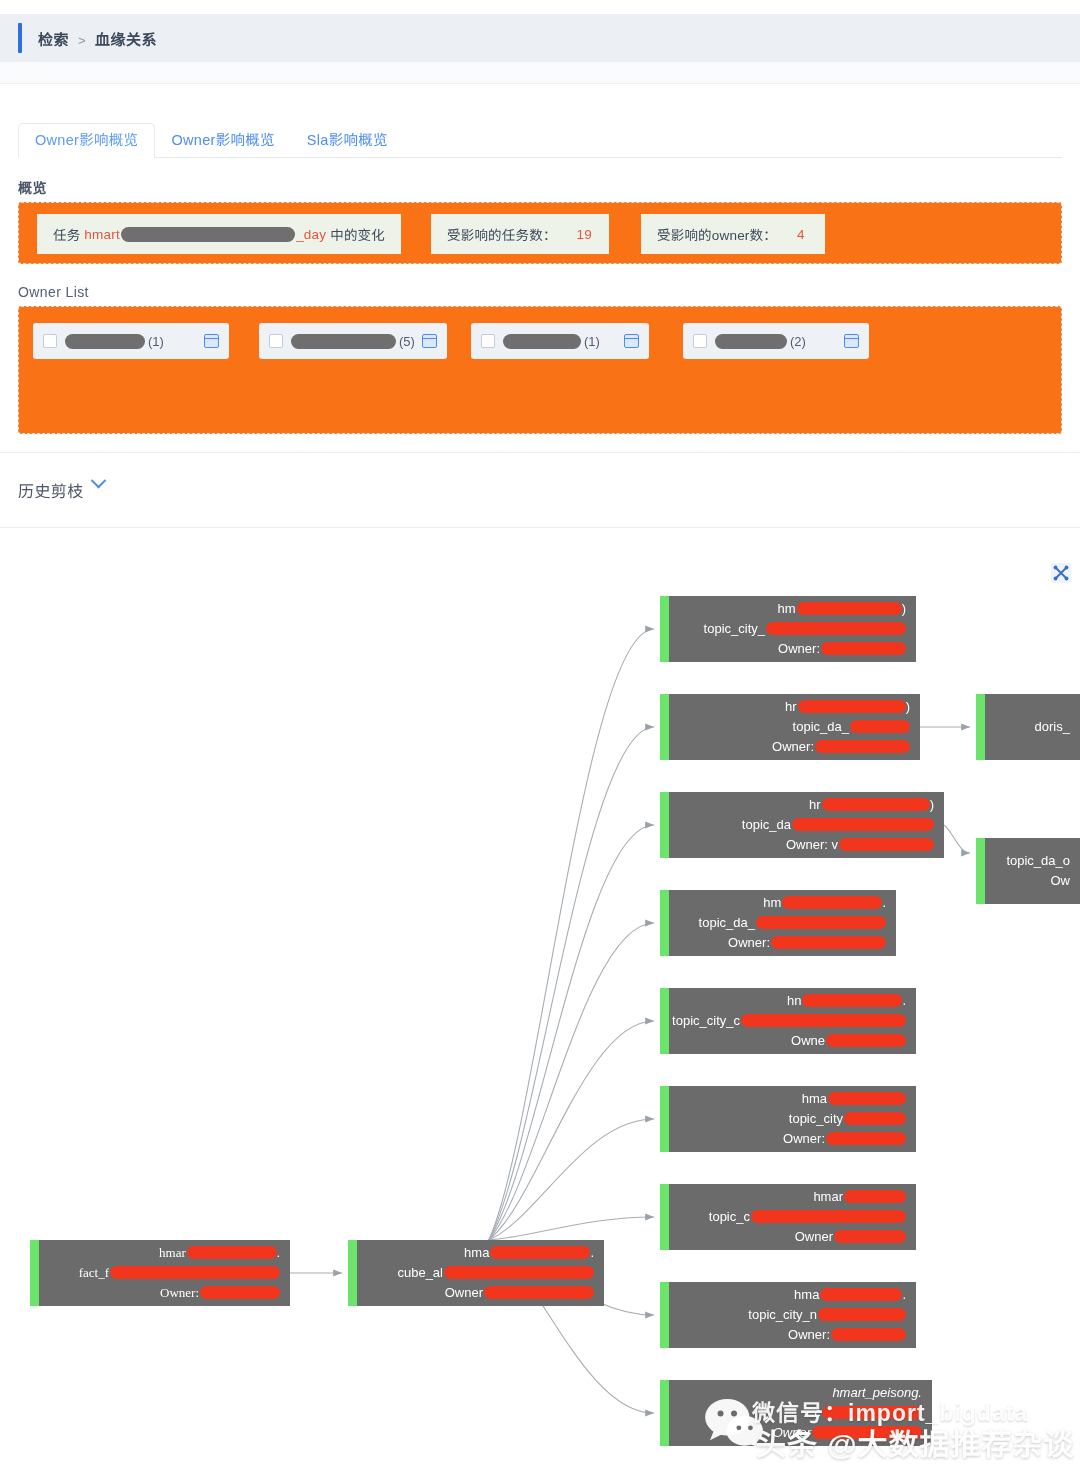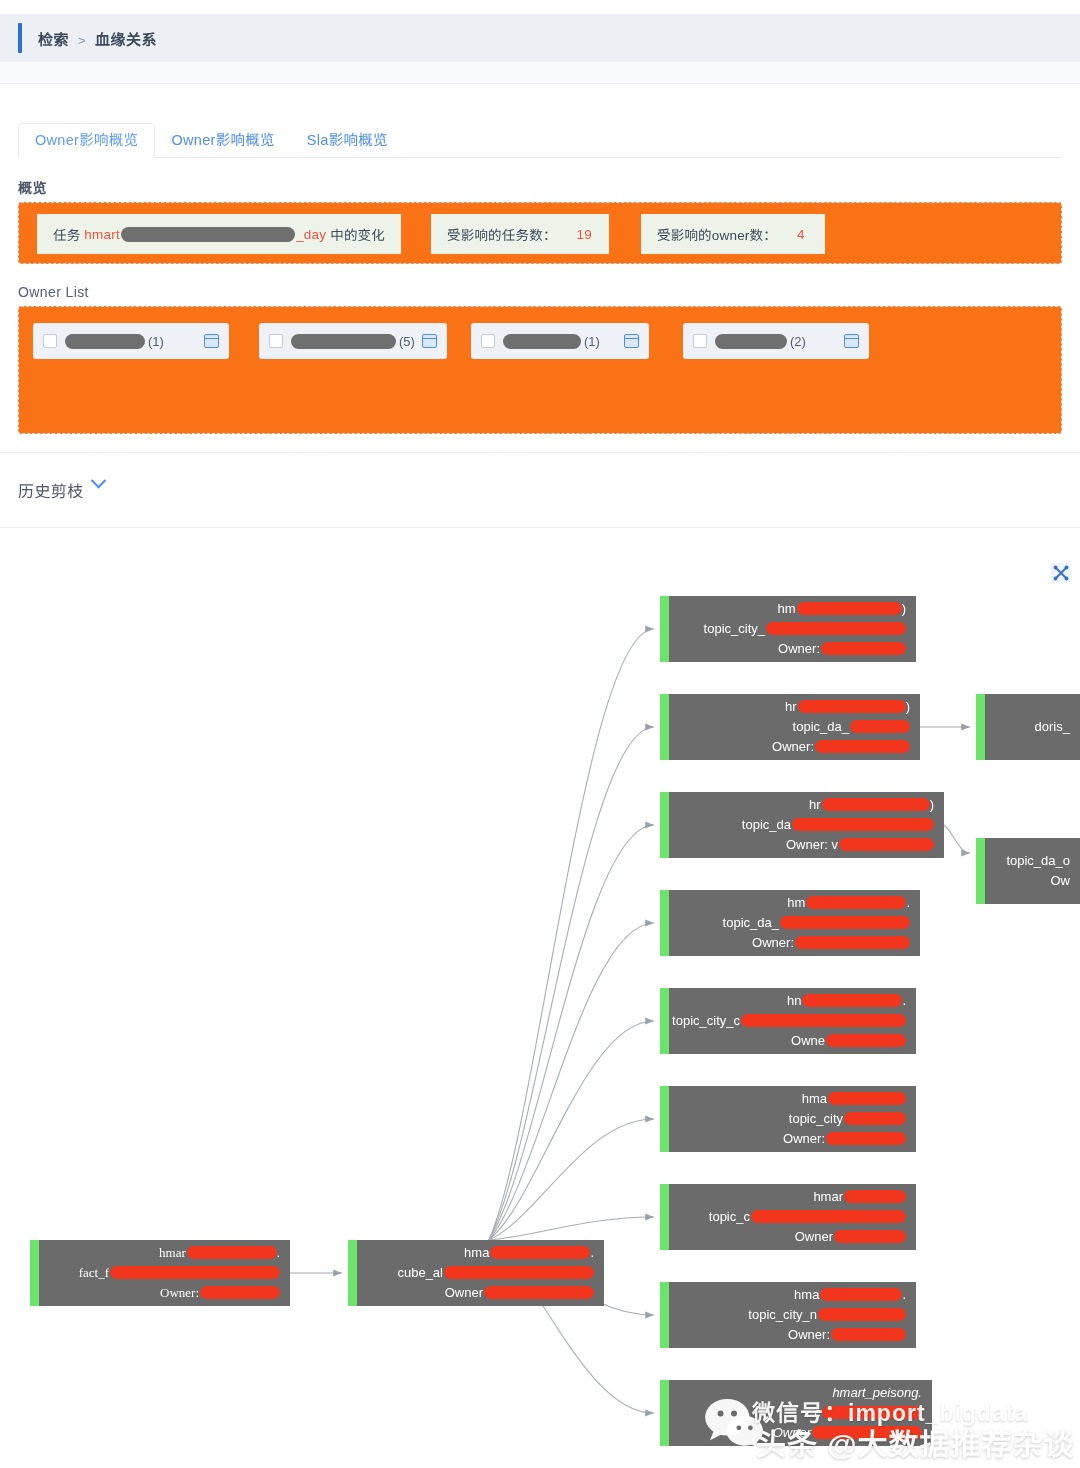--- a/index.html
+++ b/index.html
@@ -489,21 +489,21 @@
         <div class="node" id="n-t2" style="left: 660px; top: 164px; width: 260px; height: 66px;">
           <span class="node-line">hr<span class="redact-red" style="width: 108px;"></span>)</span>
           <span class="node-line">topic_da_<span class="redact-red" style="width: 60px;"></span></span>
           <span class="node-line">Owner:<span class="redact-red" style="width: 95px;"></span></span>
         </div>
         <div class="node" id="n-t3" style="left: 660px; top: 262px; width: 284px; height: 66px;">
           <span class="node-line">hr<span class="redact-red" style="width: 108px;"></span>)</span>
           <span class="node-line">topic_da<span class="redact-red" style="width: 142px;"></span></span>
           <span class="node-line">Owner: v<span class="redact-red" style="width: 95px;"></span></span>
         </div>
-        <div class="node" id="n-t4" style="left: 660px; top: 360px; width: 260px; height: 66px;">
+        <div class="node" id="n-t4" style="left: 660px; top: 360px; width: 236px; height: 66px;">
           <span class="node-line">hm<span class="redact-red" style="width: 100px;"></span>.</span>
           <span class="node-line">topic_da_<span class="redact-red" style="width: 130px;"></span></span>
           <span class="node-line">Owner:<span class="redact-red" style="width: 115px;"></span></span>
         </div>
         <div class="node" id="n-t5" style="left: 660px; top: 458px; width: 256px; height: 66px;">
           <span class="node-line">hn<span class="redact-red" style="width: 100px;"></span>.</span>
           <span class="node-line">topic_city_c<span class="redact-red" style="width: 165px;"></span></span>
           <span class="node-line">Owne<span class="redact-red" style="width: 80px;"></span></span>
         </div>
         <div class="node" id="n-t6" style="left: 660px; top: 556px; width: 256px; height: 66px;">

